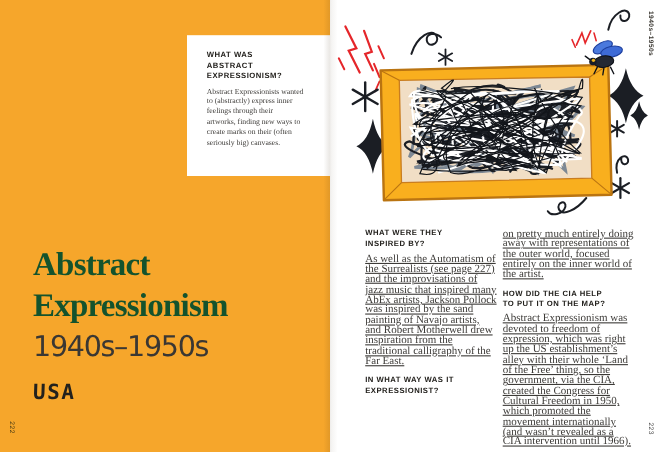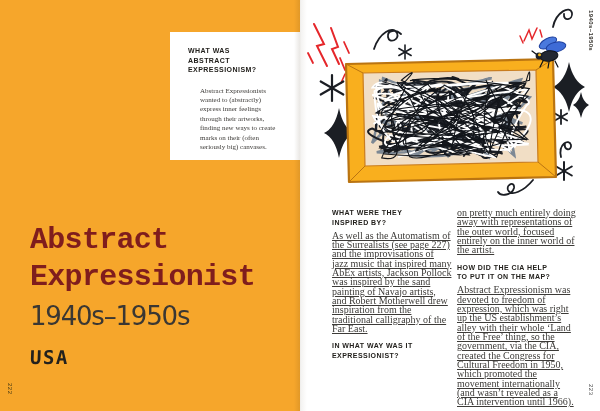--- a/index.html
+++ b/index.html
@@ -11,27 +11,27 @@
   .page-left{position:absolute;left:0;top:0;width:300px;height:411px;background:var(--orange);}
   .info-box{
     position:absolute;left:170px;top:32px;width:130px;height:128px;
     background:#ffffff;box-sizing:border-box;padding:14px 10px 0 18px;
   }
   .info-box h3{
     margin:0 0 4px 0;font-size:7px;line-height:9.5px;letter-spacing:.45px;
     font-weight:700;color:#23211d;max-width:62px;
   }
   .info-box p{
-    margin:12px;font-family:"Liberation Serif",serif;font-size:7px;line-height:9.4px;
+    margin:0;font-family:"Liberation Serif",serif;font-size:7px;line-height:9.4px;
     color:#3d3b38;max-width:88px;
   }
   .title-block{position:absolute;left:30px;top:222px;}
   .title-line{
-    font-family:Liberation Mono, monospace;font-weight:800;font-size:30px;
-    line-height:37px;letter-spacing:-0.7px;color:#7f1d1d;white-space:nowrap;
+    font-family:Liberation Serif, serif;font-weight:800;font-size:30px;
+    line-height:37px;letter-spacing:-0.7px;color:#14532d;white-space:nowrap;
   }
   .subtitle{
     margin-top:5px;font-family:"DejaVu Sans",sans-serif;font-weight:400;
     font-size:26px;line-height:30px;letter-spacing:-1.2px;color:#3a3733;white-space:nowrap;
   }
   .country{
     margin-top:15px;font-family:"DejaVu Sans Mono",monospace;font-weight:800;
     font-size:19px;letter-spacing:1.5px;color:#23211d;transform:skewX(-2deg);
   }
   
@@ -75,21 +75,21 @@
 
   <div class="page-left">
 
     <div class="info-box">
       <h3>WHAT WAS ABSTRACT EXPRESSIONISM?</h3>
       <p>Abstract Expressionists wanted to (abstractly) express inner feelings through their artworks, finding new ways to create marks on their (often seriously big) canvases.</p>
     </div>
 
     <div class="title-block">
       <div class="title-line">Abstract</div>
-      <div class="title-line">Expressionist</div>
+      <div class="title-line">Expressionism</div>
       <div class="subtitle">1940s–1950s</div>
       <div class="country">USA</div>
     </div>
 
     <div class="folio folio-left vtext">222</div>
   </div>
 
   <div class="page-right">
 
     <svg class="illustration" viewBox="0 0 300 411" xmlns="http://www.w3.org/2000/svg">

